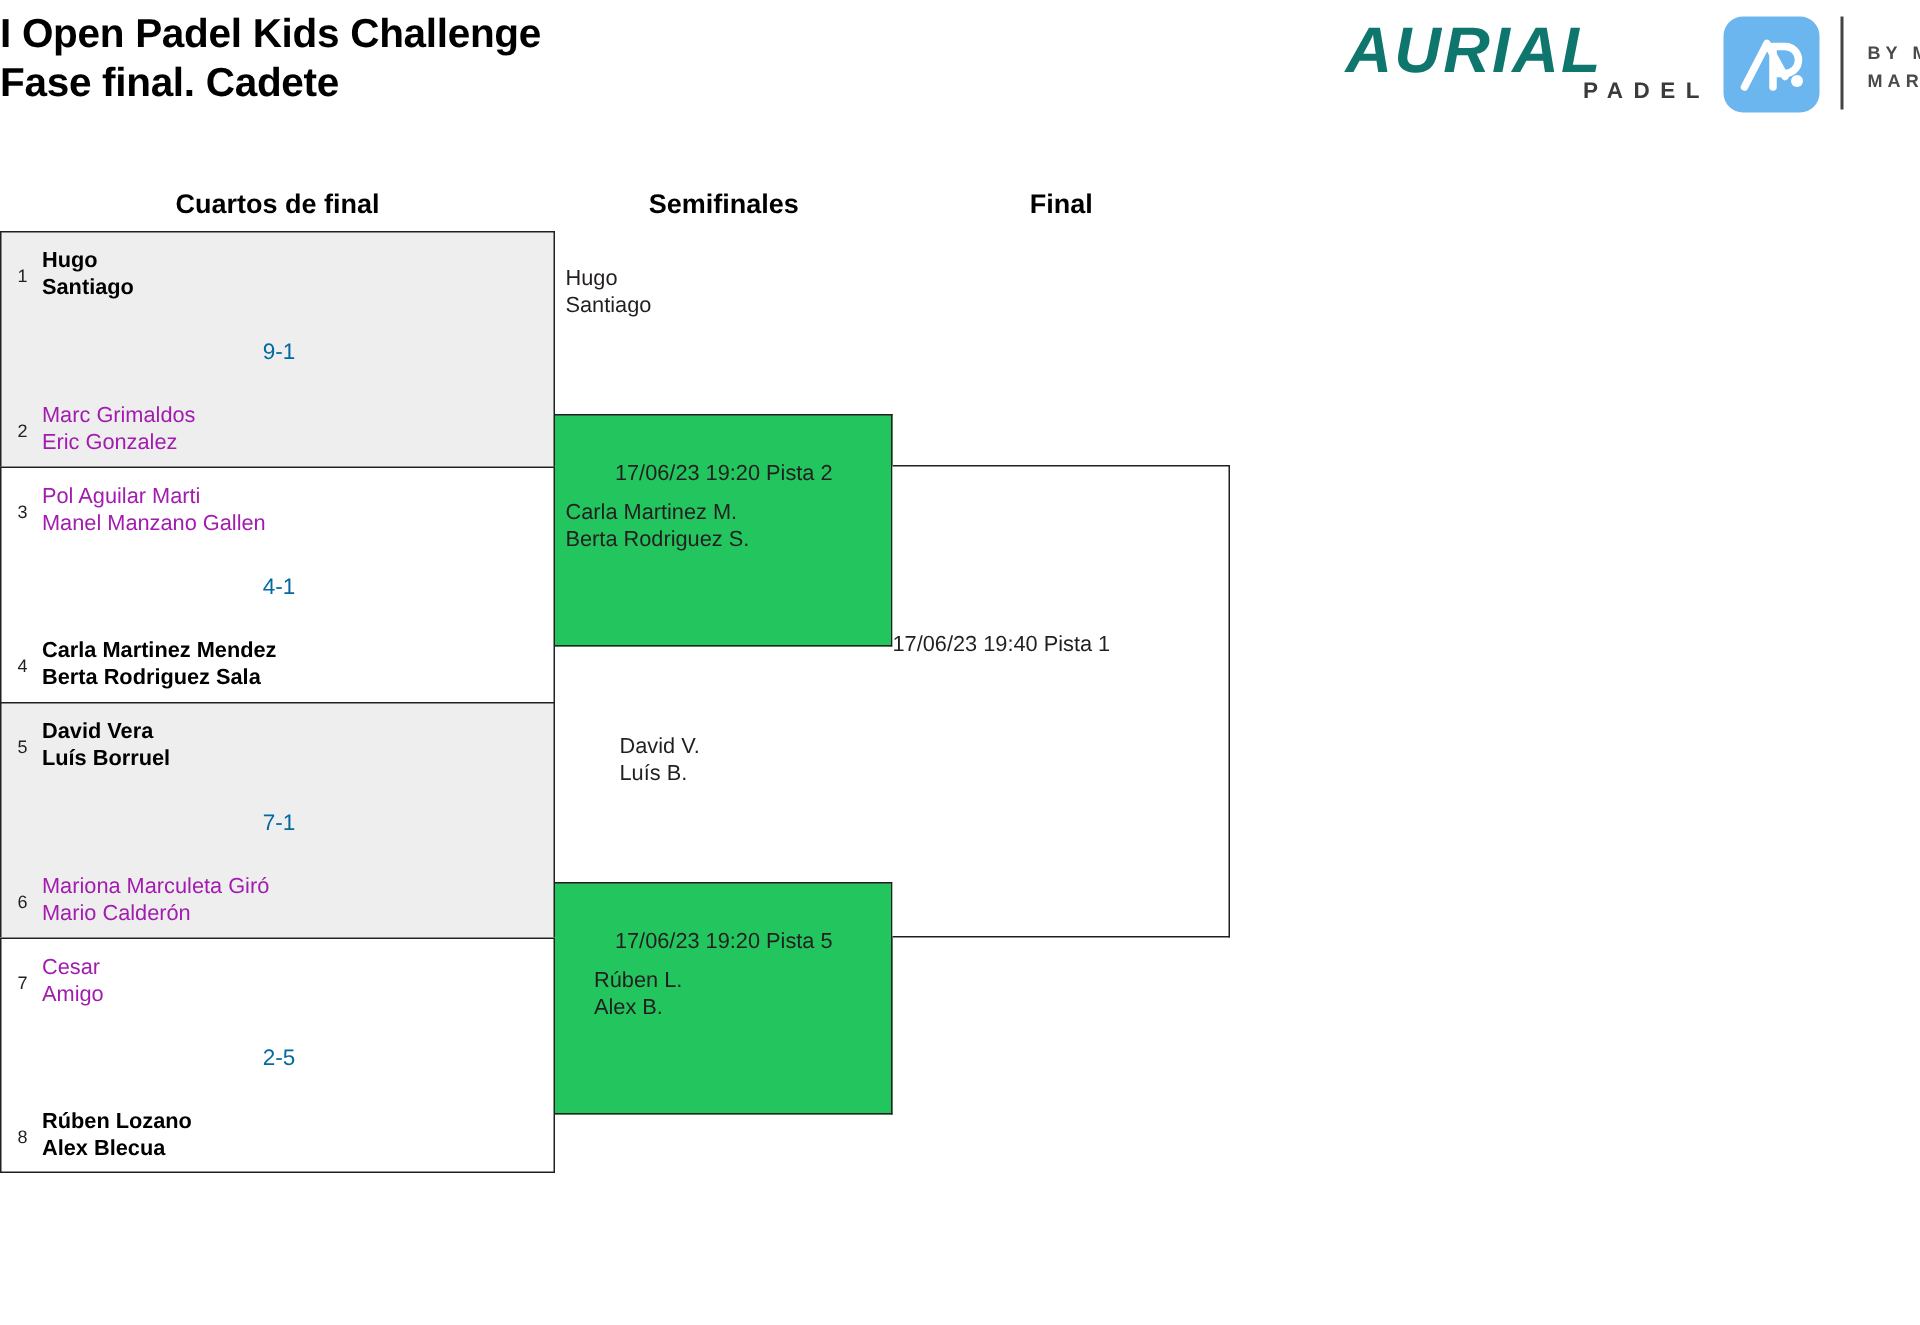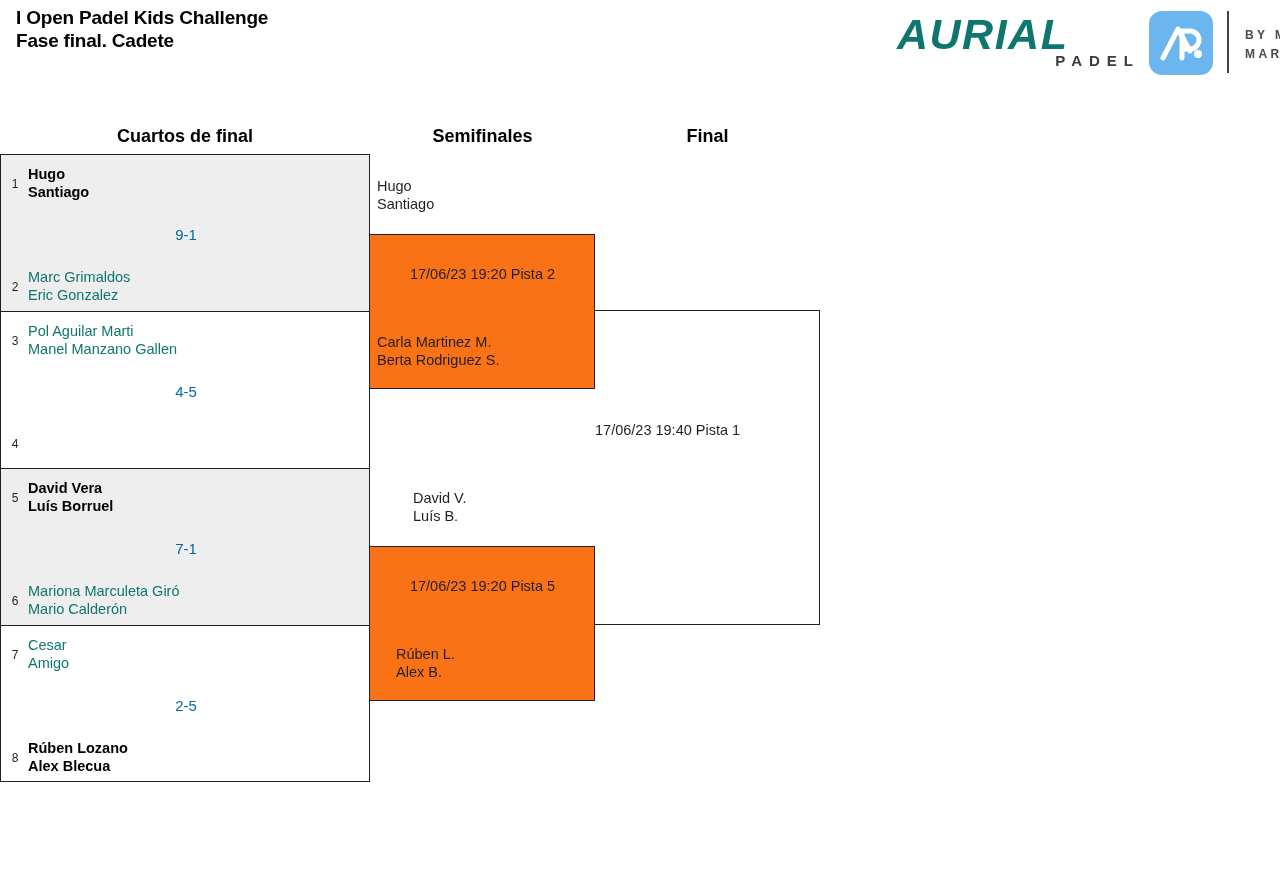--- a/index.html
+++ b/index.html
@@ -12,22 +12,22 @@
     height: 883px;
     position: relative;
     font-family: "Liberation Sans", sans-serif;
     color: #231f20;
     overflow: hidden;
   }
 
   
   #header { position: absolute; left: 0; top: 0; width: 1280px; height: 88px; }
   #title-block {
-    position: absolute; left: 16px; top: 6px;
-    font-size: 19px; font-weight: 700; line-height: 1.22;
+    position: absolute; left: 0; top: 6px;
+    font-size: 27px; font-weight: 700; line-height: 1.22;
     color: #000000; letter-spacing: -0.2px;
   }
   #title-line1, #title-line2 { display: block; white-space: nowrap; }
 
   
   #logo { position: absolute; left: 897px; top: 9px; width: 372px; height: 66px; }
   #logo-wordmark {
     position: absolute; left: 0; top: 4px; width: 245px; height: 58px;
   }
   #logo-aurial {
@@ -92,37 +92,38 @@
   .qf-team.top    { top: 10px; }
   .qf-team.bottom { top: 113px; }
 
   .seed {
     position: absolute; left: 7px; top: 13px;
     width: 14px; text-align: center;
     font-size: 12px; color: #231f20; line-height: 1;
   }
   .qf-names {
     position: absolute; left: 27px; top: 0;
-    font-size: 14.5px; line-height: 18px; color: #0f766e;
+    font-size: 14.5px; line-height: 18px; color: #a21caf;
   }
   .qf-names.winner { font-weight: 700; color: #000000; }
   .qf-names span { display: block; white-space: nowrap; }
 
   .qf-score {
     position: absolute; left: 0; top: 71px; width: 370px;
     text-align: center; font-size: 15px; color: #0369a1;
   }
 
   
   .sf-box {
     position: absolute; left: 370px; width: 225px; height: 155px;
     box-sizing: border-box;
     border: 1px solid #231f20;
     border-left: none;
-    background: #f97316;
+    background: #22c55e;
+    margin-top: 42px;
   }
   #sf1-box { top: 218px; }
   #sf2-box { top: 530px; }
 
   .sf-info {
     position: absolute; left: 0; top: 31px; width: 225px;
     text-align: center; font-size: 14.5px; color: #231f20;
     white-space: nowrap;
   }
 
@@ -207,23 +208,27 @@
   </div>
 
   <div class="qf-match plain" id="qf2">
     <div class="qf-team top">
       <span class="seed">3</span>
       <div class="qf-names">
         <span>Pol Aguilar Marti</span>
         <span>Manel Manzano Gallen</span>
       </div>
     </div>
-    <div class="qf-score">4-5</div>
+    <div class="qf-score">4-1</div>
     <div class="qf-team bottom">
       <span class="seed">4</span>
+      <div class="qf-names winner">
+        <span>Carla Martinez Mendez</span>
+        <span>Berta Rodriguez Sala</span>
+      </div>
     </div>
   </div>
 
   <div class="qf-match shaded" id="qf3">
     <div class="qf-team top">
       <span class="seed">5</span>
       <div class="qf-names winner">
         <span>David Vera</span>
         <span>Luís Borruel</span>
       </div>

